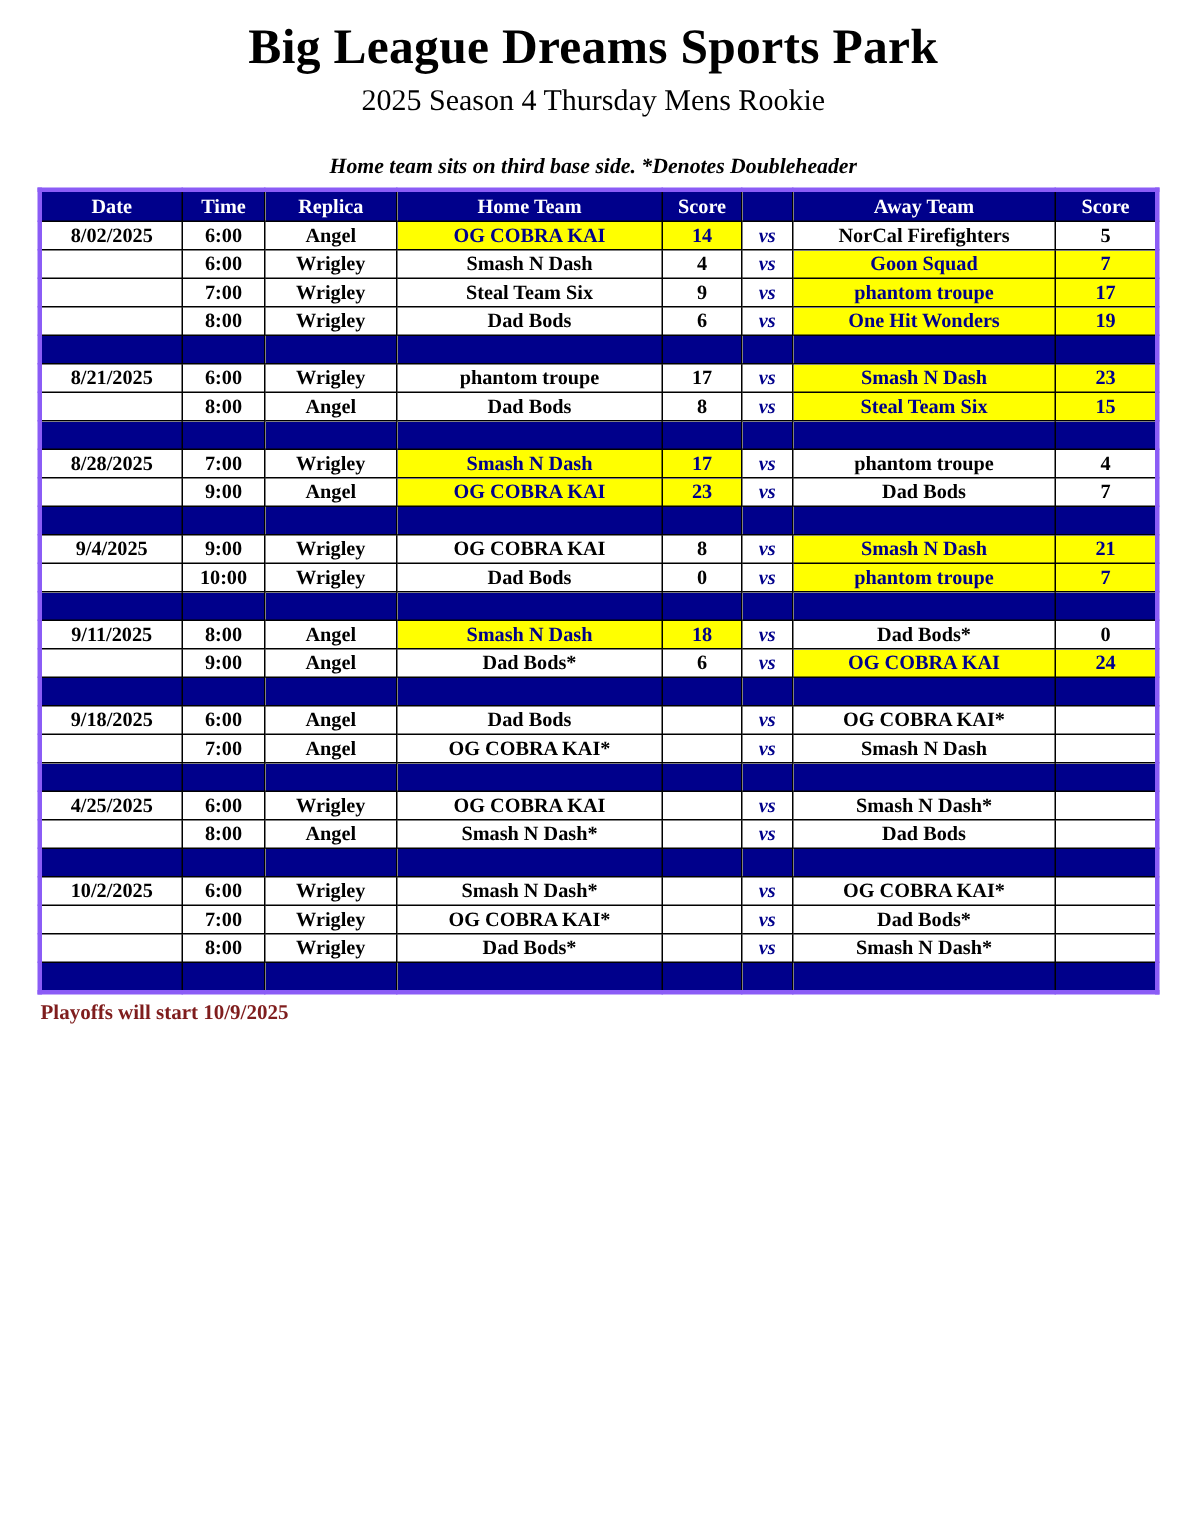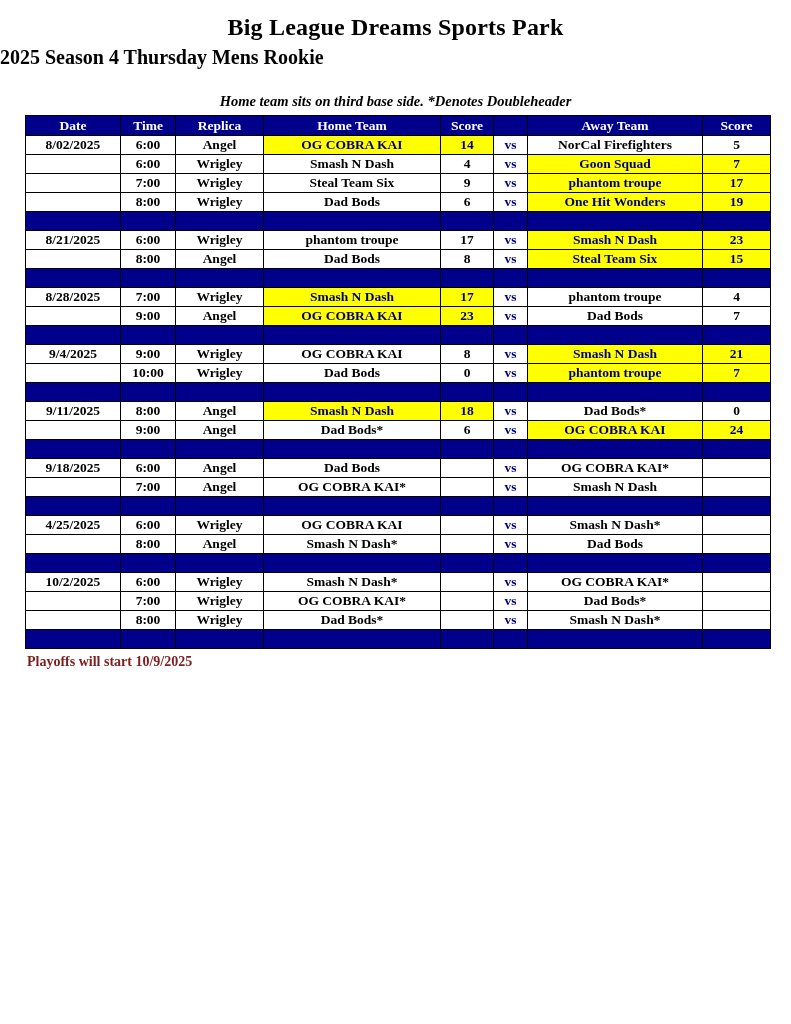--- a/index.html
+++ b/index.html
@@ -2,49 +2,49 @@
 <html><head>
 <meta charset="utf-8">
 <style>
   html,body{margin:0;padding:0;}
   body{
     width:791px;height:1024px;background:#ffffff;
     font-family:"Liberation Serif","DejaVu Serif",serif;
     color:#000;
   }
   .title{
-    text-align:center;font-size:24px;font-weight:bold;
+    text-align:center;font-size:33px;font-weight:bold;
     margin:14px 0 0 0;letter-spacing:.2px;
   }
   .subtitle{
-    text-align:left;font-size:20px;font-weight:bold;
+    text-align:center;font-size:20px;font-weight:normal;
     margin:5px 0 0 0;
   }
   .note{
     text-align:center;font-size:14.5px;font-weight:bold;font-style:italic;
     margin:24px 0 5px 0;
   }
   table.schedule{
     border-collapse:collapse;table-layout:fixed;
     width:745px;margin-left:25px;
-    border:1px solid #8b5cf6;
+    border:3px solid #8b5cf6;
   }
   table.schedule th,table.schedule td{
     border:1px solid #000;
     padding:0;height:18px;
     text-align:center;vertical-align:middle;
     font-weight:bold;font-size:13.5px;
     overflow:hidden;white-space:nowrap;
   }
   table.schedule thead th{
     background:#00008B;color:#ffffff;height:19px;font-size:13.5px;
   }
   .sep-row td{background:#00008B;}
   .hl{background:#FFFF00;color:#00008B;}
-  .c-vs{color:#00008B;font-size:12.5px;}
+  .c-vs{font-style:italic;color:#00008B;font-size:12.5px;}
   .footer{
     margin:5px 0 0 27px;font-size:14px;font-weight:bold;color:#7f1d1d;
   }
 </style>
 </head>
 <body>
 
 <div>
   <div class="title">Big League Dreams Sports Park</div>
   <div class="subtitle">2025 Season 4 Thursday Mens Rookie</div>

